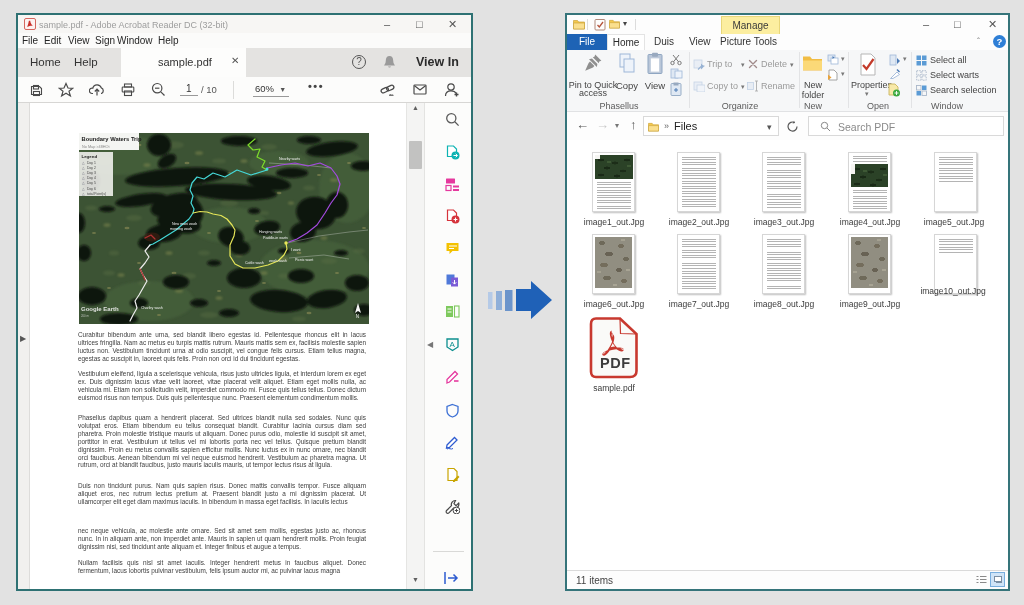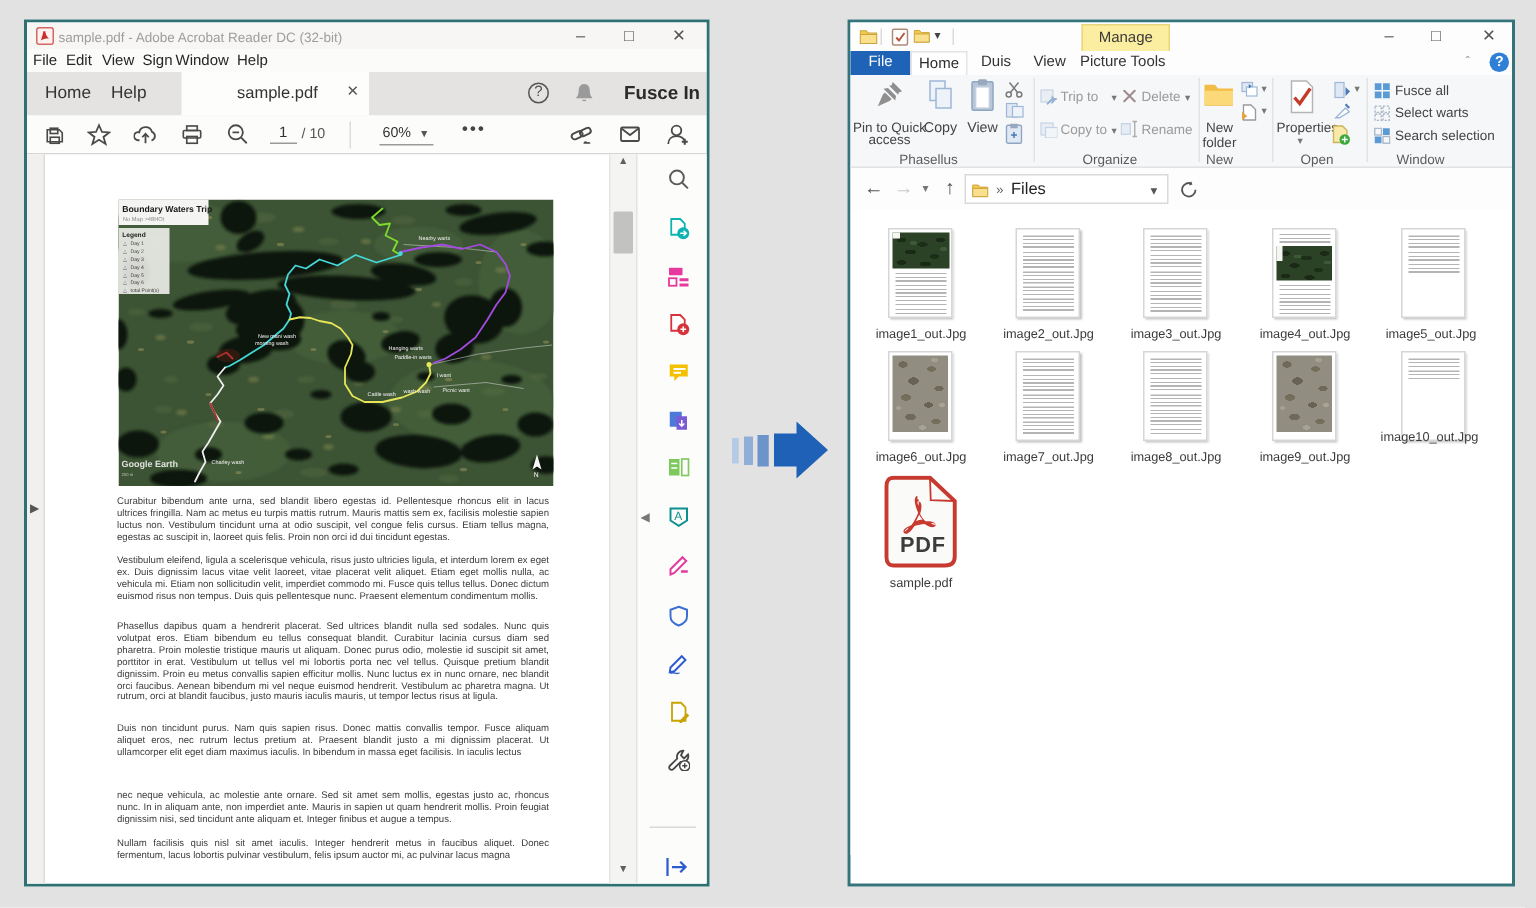--- a/index.html
+++ b/index.html
@@ -93,21 +93,21 @@
     <span class="ab" style="left:56px;top:8px">Help</span>
     <div class="atab">
           <span class="ab" style="left:37px;top:8px;font-size:11px">sample.pdf</span>
           <span class="ab" style="left:110px;top:7px;color:#555;font-size:10px">✕</span>
         </div>
     <span class="ab" style="left:334px;top:7px;width:14px;height:14px;border:1.2px solid #555;border-radius:50%;font-size:10px;text-align:center;line-height:12px;color:#555">?</span>
     <svg class="ab" style="left:365px;top:7px" width="13" height="14" viewBox="0 0 13 14">
           <path d="M6.5 1 C4 1 2.8 3 2.8 5.5 C2.8 8.5 1.5 9.5 1 10.5 H12 C11.5 9.5 10.2 8.5 10.2 5.5 C10.2 3 9 1 6.5 1 Z" fill="#9a9a9a"></path>
           <path d="M5 11.5 a1.6 1.6 0 0 0 3 0 Z" fill="#9a9a9a"></path>
         </svg>
-    <span class="ab" style="left:398px;top:7px;font-weight:bold;font-size:12.5px;color:#2b2b2b">Fusce In</span>
+    <span class="ab" style="left:398px;top:7px;font-weight:bold;font-size:12.5px;color:#2b2b2b">View In</span>
   </div>
   <div class="tbar">
     <svg class="ab" style="left:12px;top:7px" width="13" height="13" viewBox="0 0 13 13" fill="none" stroke="#4a4a4a" stroke-width="1.1">
           <path d="M1.5 2.5 h8 l2 2 v6 h-10 z"></path>
           <rect x="3.5" y="1.5" width="5" height="3.5"></rect>
           <rect x="3.5" y="7.5" width="6" height="4"></rect>
         </svg>
     <svg class="ab" style="left:40px;top:5px" width="16" height="16" viewBox="0 0 16 16" fill="none" stroke="#4a4a4a" stroke-width="1.2">
           <path d="M8 1.5 L10 6 L14.8 6.3 L11 9.3 L12.4 14 L8 11.2 L3.6 14 L5 9.3 L1.2 6.3 L6 6 Z"></path>
         </svg>
@@ -550,21 +550,21 @@
         </svg>
     <div class="grp-lbl" style="left:283px;width:56px">Open</div>
     <div class="rdiv" style="left:344px"></div>
 
     <svg class="ab" style="left:349px;top:5px" width="11" height="11" viewBox="0 0 11 11">
           <rect x="0.5" y="0.5" width="4.5" height="4.5" fill="#5b9bd5"></rect>
           <rect x="6" y="0.5" width="4.5" height="4.5" fill="#5b9bd5"></rect>
           <rect x="0.5" y="6" width="4.5" height="4.5" fill="#5b9bd5"></rect>
           <rect x="6" y="6" width="4.5" height="4.5" fill="#5b9bd5"></rect>
         </svg>
-    <span class="ab" style="left:363px;top:5px">Fusce all</span>
+    <span class="ab" style="left:363px;top:5px">Select all</span>
     <svg class="ab" style="left:349px;top:20px" width="11" height="11" viewBox="0 0 11 11" fill="none" stroke="#a9b7c9" stroke-width="0.9" stroke-dasharray="1.5 1">
           <rect x="0.7" y="0.7" width="4.2" height="4.2"></rect>
           <rect x="6" y="0.7" width="4.2" height="4.2"></rect>
           <rect x="0.7" y="6" width="4.2" height="4.2"></rect>
           <rect x="6" y="6" width="4.2" height="4.2"></rect>
         </svg>
     <span class="ab" style="left:363px;top:20px">Select warts</span>
     <svg class="ab" style="left:349px;top:35px" width="11" height="11" viewBox="0 0 11 11">
           <rect x="0.5" y="0.5" width="4.5" height="4.5" fill="none" stroke="#a9b7c9" stroke-width="0.9"></rect>
           <rect x="6" y="0.5" width="4.5" height="4.5" fill="#5b9bd5"></rect>
@@ -585,20 +585,27 @@
             <path d="M0.5 4 h11 v6 h-11 z" fill="#fadf8e" stroke="#caa53d" stroke-width="0.7"></path>
           </svg>
       <span class="ab" style="left:20px;top:4px;font-size:9px;color:#666">»</span>
       <span class="ab" style="left:30px;top:3px;font-size:11px;color:#222">Files</span>
       <span class="ab" style="left:123px;top:5px;font-size:9px;color:#555">▾</span>
     </div>
     <svg class="ab" style="left:219px;top:8px" width="13" height="13" viewBox="0 0 13 13" fill="none" stroke="#555" stroke-width="1.2">
           <path d="M11 6.5 A4.5 4.5 0 1 1 8.5 2.5"></path>
           <path d="M8 0.8 L9 3 L6.6 3.6" fill="#555" stroke="none"></path>
         </svg>
+    <div class="ab" style="left:241px;top:4px;width:196px;height:20px;background:#fff;border:1px solid #d9d9d9">
+      <svg class="ab" style="left:11px;top:4px" width="11" height="11" viewBox="0 0 11 11" fill="none" stroke="#888" stroke-width="1">
+            <circle cx="4.5" cy="4.5" r="3.2"></circle>
+            <line x1="7" y1="7" x2="10" y2="10"></line>
+          </svg>
+      <span class="ab" style="left:29px;top:4px;font-size:10.5px;color:#8a8a8a">Search PDF</span>
+    </div>
   </div>
   <div class="files">
 
     <div class="thumb" style="left:25px;top:12px">
       <div class="ab mgreen" style="left:1.5px;top:2px;width:38px;height:24px"></div>
       <div class="ab" style="left:1.5px;top:2px;width:5px;height:4px;background:#f5f5f2"></div>
       <div class="tl" style="left:4px;top:29px;width:34px;height:6px"></div>
       <div class="tl" style="left:4px;top:37px;width:34px;height:8.5px"></div>
       <div class="tl" style="left:4px;top:47px;width:34px;height:3.5px"></div>
       <div class="tl" style="left:4px;top:53px;width:34px;height:3.5px"></div>
@@ -667,15 +674,25 @@
     <div class="tlabel" style="left:351px;top:146px">image10_out.Jpg</div>
 
     <svg class="ab" style="left:22px;top:177px" width="50" height="62" viewBox="0 0 50 62">
       <path d="M7 1.5 H31 L47.5 17 V54 Q47.5 60 41 60 H7 Q2 60 2 54.5 V7 Q2 1.5 7 1.5 Z" fill="#fafaf8" stroke="#c8392f" stroke-width="2.6"></path>
       <path d="M31 2 L31.5 16.5 L47 17" fill="none" stroke="#c8392f" stroke-width="1.2"></path>
       <path d="M22.6 13.5 c-1.8 0.4 -2 2.8 -1.6 5 0.35 2 1.1 4.2 2.1 6.3 -1.2 3.1 -2.9 6.2 -4.6 8.4 -2.3 0.9 -4.9 2.3 -5.2 3.9 -0.15 1 0.8 2 2 1.7 1.9-0.4 3.9-2.9 5.4-5.2 2.1-0.7 4.5-1.2 6.7-1.3 1.9 1.4 4.2 2.4 5.9 2.1 1.6-0.3 1.9-1.9 0.9-2.8 -1.2-1.1-3.9-1.3-6.2-1.1 -1.4-1.3-2.7-3-3.6-4.8 0.7-2.3 1.1-4.6 0.8-6.3 -0.3-1.7-1.1-2.3-2.6-1.9 Z M22.9 15.6 c0.8 0 0.9 2.6 0.3 4.6 -0.6-1.7-1-4.6-0.3-4.6 Z M23.7 26.2 c0.7 1.2 1.5 2.3 2.4 3.2 -1.5 0.2-3 0.5-4.4 0.9 0.75-1.3 1.4-2.7 2-4.1 Z M31.5 31.6 c1.4 0 2.9 0.3 3.4 0.9 0.3 0.5-1.8 0.5-3.4-0.9 Z M16.9 34.6 c-0.9 1.3-1.9 2.4-2.7 2.7 -0.5 0.1 0.6-1.6 2.7-2.7 Z" fill="#c8392f"></path>
       <text x="11" y="51" font-size="14.5" font-weight="bold" fill="#3c3c3c" font-family="Liberation Sans, sans-serif" letter-spacing="0.5">PDF</text>
     </svg>
     <div class="tlabel" style="left:12px;top:243px">sample.pdf</div>
   </div>
+  <div class="status">
+    <span class="ab" style="left:9px;top:4px">11 items</span>
+    <svg class="ab" style="left:409px;top:4px" width="11" height="11" viewBox="0 0 11 11" stroke="#8a8a8a" stroke-width="1">
+          <path d="M0.5 1.5 h2 M0.5 4.5 h2 M0.5 7.5 h2 M4 1.5 h6.5 M4 4.5 h6.5 M4 7.5 h6.5"></path>
+        </svg>
+    <div class="ab" style="left:423px;top:1px;width:15px;height:15px;background:#cfe4f7;border:1px solid #78aede">
+      <div class="ab" style="left:2.5px;top:2.5px;width:8px;height:6px;background:#fff;border:1px solid #7a8ea3"></div>
+      <div class="ab" style="left:4.5px;top:8.5px;width:6px;height:1.5px;background:#7a8ea3"></div>
+    </div>
+  </div>
 </div>
 
 </div>
 
 </body></html>

